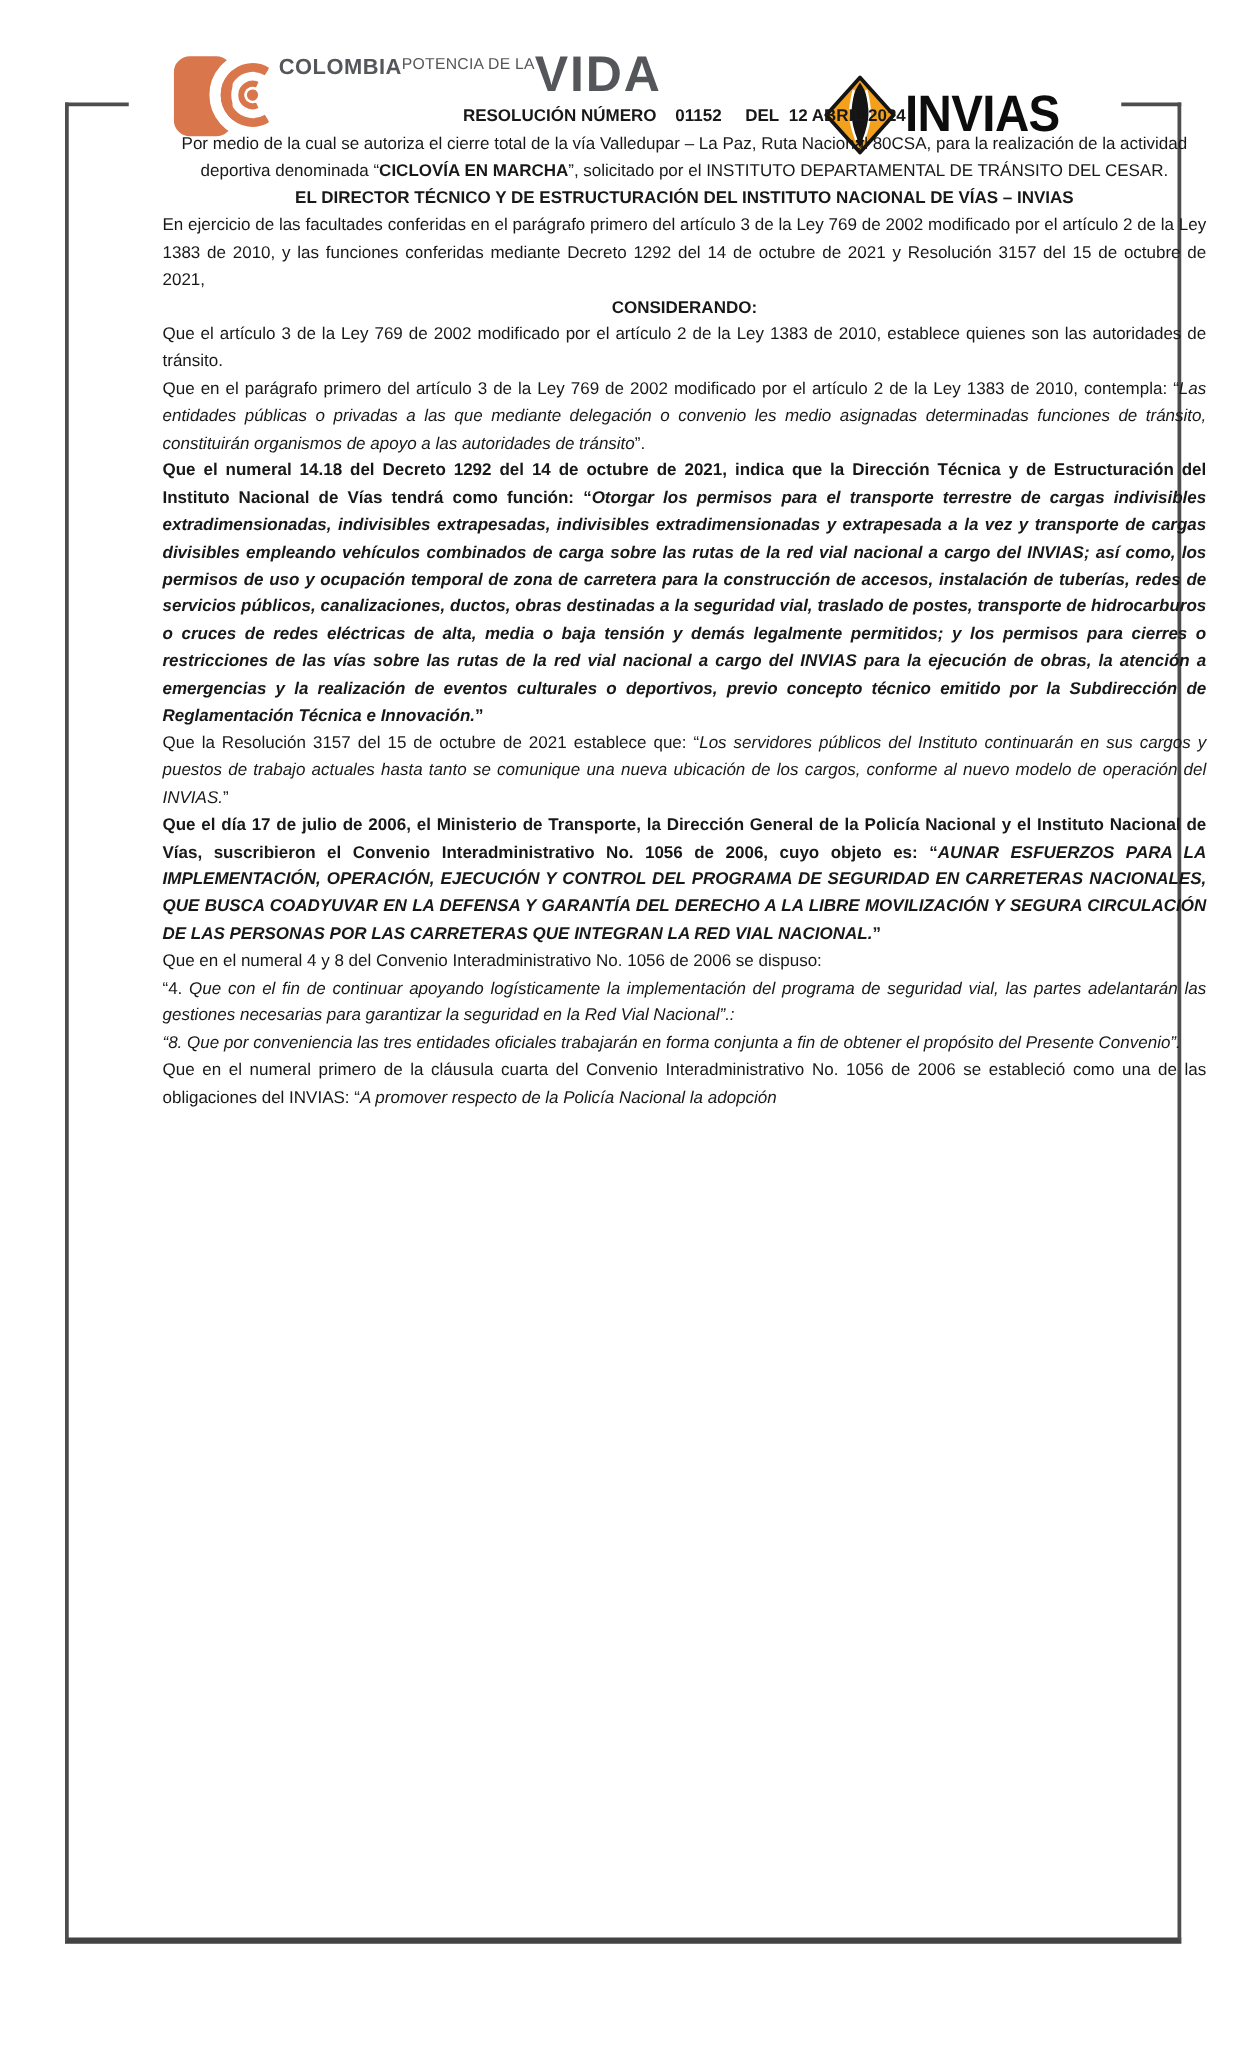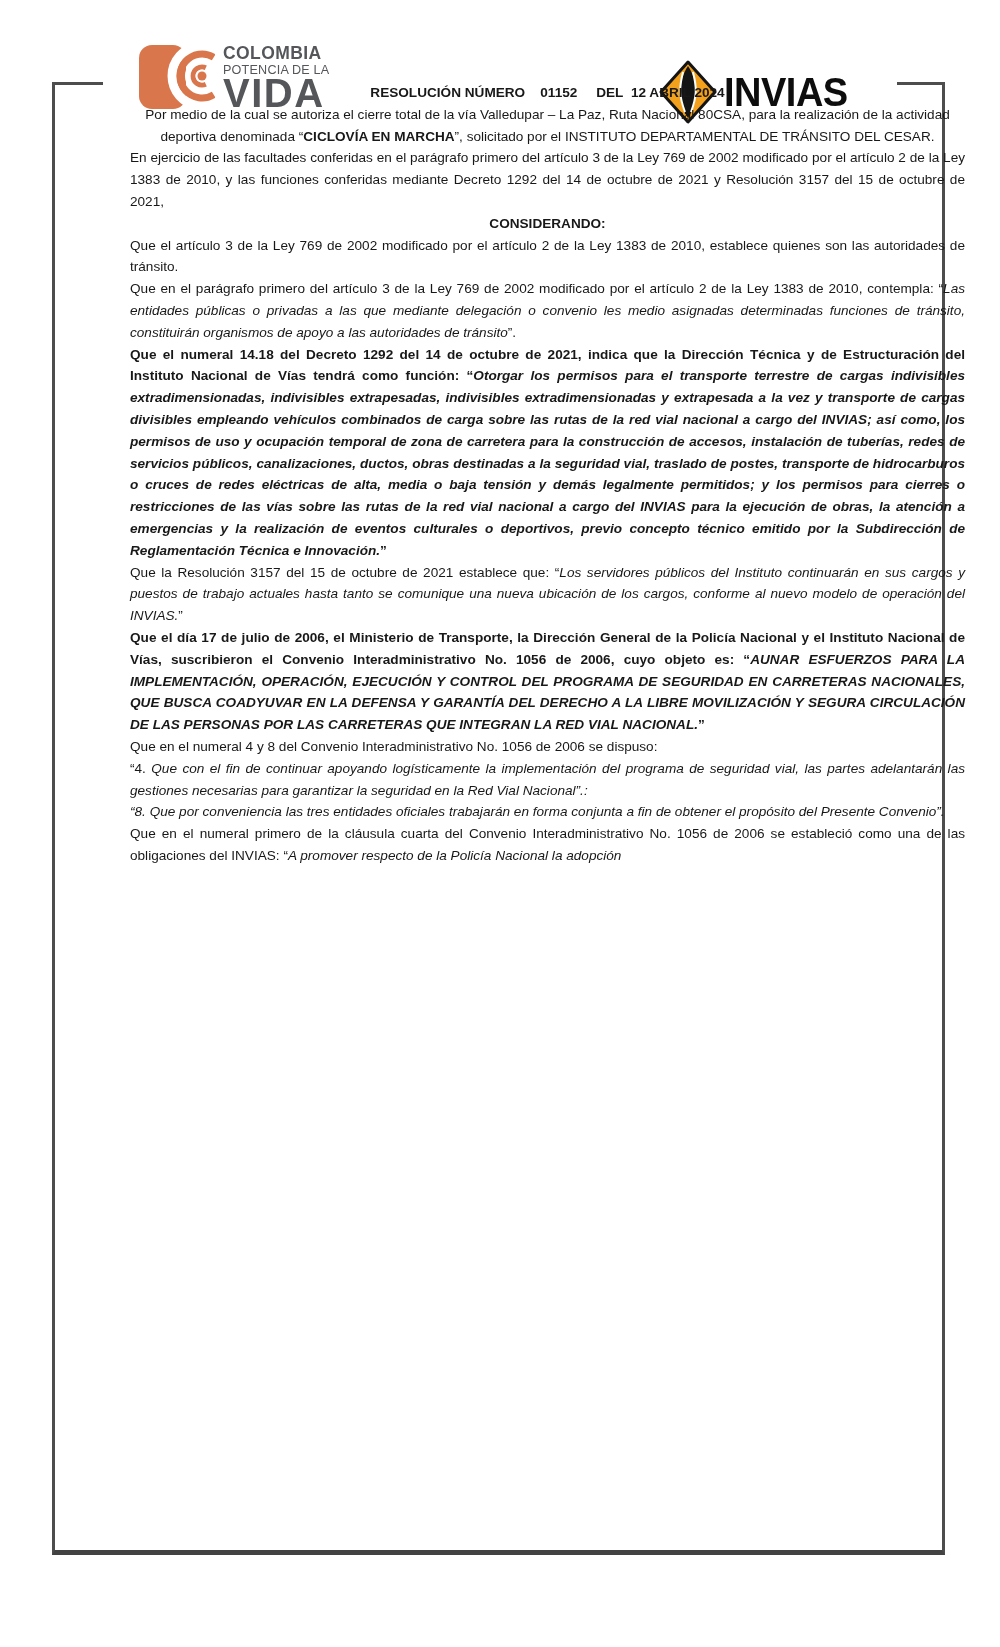--- a/index.html
+++ b/index.html
@@ -13,21 +13,21 @@
     box-sizing:border-box;border:3px solid #4d4d4d;border-bottom:5px solid #424242;
     z-index:1;
   }
   
   .header{
     position:absolute;left:103px;top:40px;width:794px;height:86px;
     background:#ffffff;z-index:2;
   }
   .colombia{position:absolute;left:36px;top:4px;display:flex;align-items:flex-start;}
   .colombia-icon{flex:0 0 auto;}
-  .colombia-text{margin-left:8px;display:flex;flex-direction:column;}
+  .colombia-text{margin-left:8px;display:flex;}
   .c1{font-size:17.5px;font-weight:bold;color:#54565a;letter-spacing:.4px;line-height:19px;}
   .c2{font-size:12.6px;color:#54565a;letter-spacing:.2px;line-height:14px;text-align:right;}
   .c3{font-size:40px;font-weight:bold;color:#54565a;letter-spacing:1.5px;line-height:33px;}
   .invias{position:absolute;left:556px;top:20px;display:flex;}
   .invias-word{
     font-size:38px;font-weight:bold;color:#0d0d0d;letter-spacing:-.5px;
     margin-left:7px;transform:scaleY(1.08);line-height:64px;
   }
   
   .content{
@@ -93,20 +93,21 @@
   </div>
 
 </div>
 
 <div class="content">
 
   <p class="title center">RESOLUCIÓN NÚMERO&nbsp;&nbsp;&nbsp;&nbsp;01152&nbsp;&nbsp;&nbsp;&nbsp;&nbsp;DEL&nbsp;&nbsp;12 ABRIL 2024</p>
 
   <p class="subject center"><span>Por medio de la cual se autoriza el cierre total de la vía Valledupar – La Paz, Ruta Nacional 80CSA, para la realización de la actividad deportiva denominada “</span><b>CICLOVÍA EN MARCHA</b><span>”, solicitado por el INSTITUTO DEPARTAMENTAL DE TRÁNSITO DEL CESAR.</span></p>
 
+  <p class="director center">EL DIRECTOR TÉCNICO Y DE ESTRUCTURACIÓN DEL INSTITUTO NACIONAL DE VÍAS – INVIAS</p>
 
   <p class="powers justify">En ejercicio de las facultades conferidas en el parágrafo primero del artículo 3 de la Ley 769 de 2002 modificado por el artículo 2 de la Ley 1383 de 2010, y las funciones conferidas mediante Decreto 1292 del 14 de octubre de 2021 y Resolución 3157 del 15 de octubre de 2021,</p>
 
   <p class="considerando center">CONSIDERANDO:</p>
 
   <p class="p1 justify">Que el artículo 3 de la Ley 769 de 2002 modificado por el artículo 2 de la Ley 1383 de 2010, establece quienes son las autoridades de tránsito.</p>
 
   <p class="p2 justify"><span>Que en el parágrafo primero del artículo 3 de la Ley 769 de 2002 modificado por el artículo 2 de la Ley 1383 de 2010, contempla: “</span><i>Las entidades públicas o privadas a las que mediante delegación o convenio les medio asignadas determinadas funciones de tránsito, constituirán organismos de apoyo a las autoridades de tránsito</i><span>”.</span></p>
 
   <p class="p3 justify"><span>Que el numeral 14.18 del Decreto 1292 del 14 de octubre de 2021, indica que la Dirección Técnica y de Estructuración del Instituto Nacional de Vías tendrá como función: “</span><i>Otorgar los permisos para el transporte terrestre de cargas indivisibles extradimensionadas, indivisibles extrapesadas, indivisibles extradimensionadas y extrapesada a la vez y transporte de cargas divisibles empleando vehículos combinados de carga sobre las rutas de la red vial nacional a cargo del INVIAS; así como, los permisos de uso y ocupación temporal de zona de carretera para la construcción de accesos, instalación de tuberías, redes de servicios públicos, canalizaciones, ductos, obras destinadas a la seguridad vial, traslado de postes, transporte de hidrocarburos o cruces de redes eléctricas de alta, media o baja tensión y demás legalmente permitidos; y los permisos para cierres o restricciones de las vías sobre las rutas de la red vial nacional a cargo del INVIAS para la ejecución de obras, la atención a emergencias y la realización de eventos culturales o deportivos, previo concepto técnico emitido por la Subdirección de Reglamentación Técnica e Innovación.</i><span>”</span></p>

